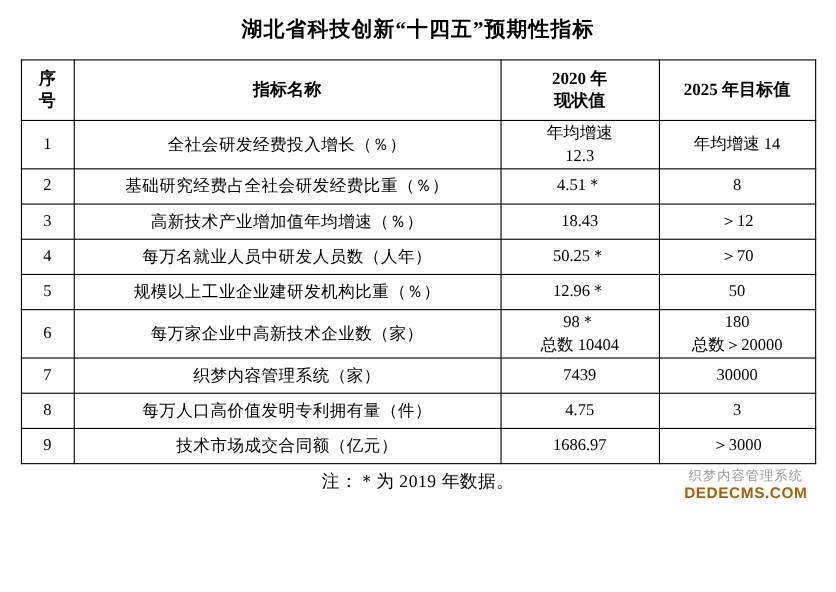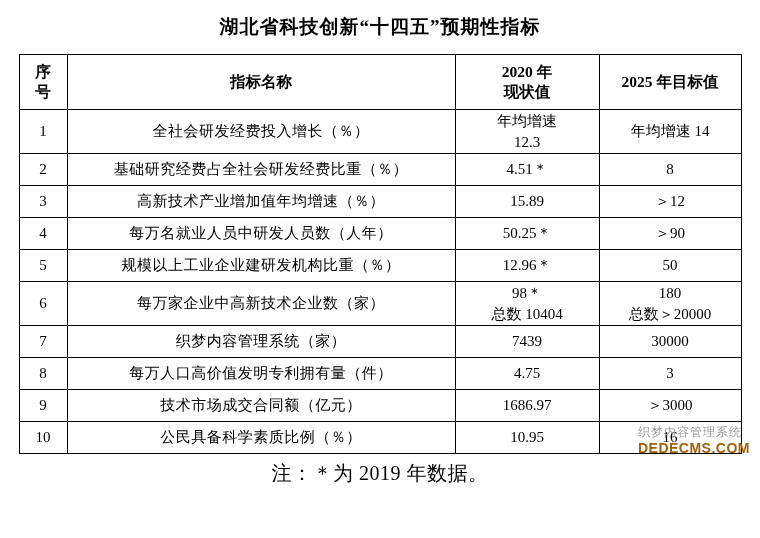--- a/index.html
+++ b/index.html
@@ -74,30 +74,30 @@
   tbody tr { height: 32px; }
   tbody tr.tall { height: 44px; }
   .two-line { line-height: 1.35; }
   .hdr-stack {
     display: block;
     line-height: 1.3;
   }
   .note {
     width: 722px;
     margin: 6px auto 12px auto;
-    font-size: 20px;
+    font-size: 16px;
     text-align: center;
     letter-spacing: 0.5px;
     font-family: "Liberation Serif", "DejaVu Serif", serif;
   }
   .watermark {
     position: absolute;
-    right: 10px;
+    right: 26px;
     bottom: 6px;
-    text-align: left;
+    text-align: center;
     line-height: 1.15;
     color: #8a8a8a;
     font-family: "Liberation Sans", sans-serif;
   }
   .watermark .wm-line1 {
     font-size: 12px;
     color: #9a9a9a;
     letter-spacing: 1px;
   }
   .watermark .wm-line2 {
@@ -150,29 +150,29 @@
       <tr>
         <td class="cell-no">2</td>
         <td class="cell-name">基础研究经费占全社会研发经费比重（％）</td>
         <td class="cell-val">4.51＊</td>
         <td class="cell-val">8</td>
       </tr>
 
       <tr>
         <td class="cell-no">3</td>
         <td class="cell-name">高新技术产业增加值年均增速（％）</td>
-        <td class="cell-val">15.89</td>
+        <td class="cell-val">18.43</td>
         <td class="cell-val">＞12</td>
       </tr>
 
       <tr>
         <td class="cell-no">4</td>
         <td class="cell-name">每万名就业人员中研发人员数（人年）</td>
         <td class="cell-val">50.25＊</td>
-        <td class="cell-val">＞90</td>
+        <td class="cell-val">＞70</td>
       </tr>
 
       <tr>
         <td class="cell-no">5</td>
         <td class="cell-name">规模以上工业企业建研发机构比重（％）</td>
         <td class="cell-val">12.96＊</td>
         <td class="cell-val">50</td>
       </tr>
 
       <tr class="tall">
@@ -202,26 +202,20 @@
         <td class="cell-val">3</td>
       </tr>
 
       <tr>
         <td class="cell-no">9</td>
         <td class="cell-name">技术市场成交合同额（亿元）</td>
         <td class="cell-val">1686.97</td>
         <td class="cell-val">＞3000</td>
       </tr>
 
-      <tr>
-        <td class="cell-no">10</td>
-        <td class="cell-name">公民具备科学素质比例（％）</td>
-        <td class="cell-val">10.95</td>
-        <td class="cell-val">16</td>
-      </tr>
 
     </tbody>
   </table>
 
   <div class="note">注：＊为 2019 年数据。</div>
 
   <div class="watermark">
     <div class="wm-line1">织梦内容管理系统</div>
     <div class="wm-line2">DEDECMS.COM</div>
   </div>

